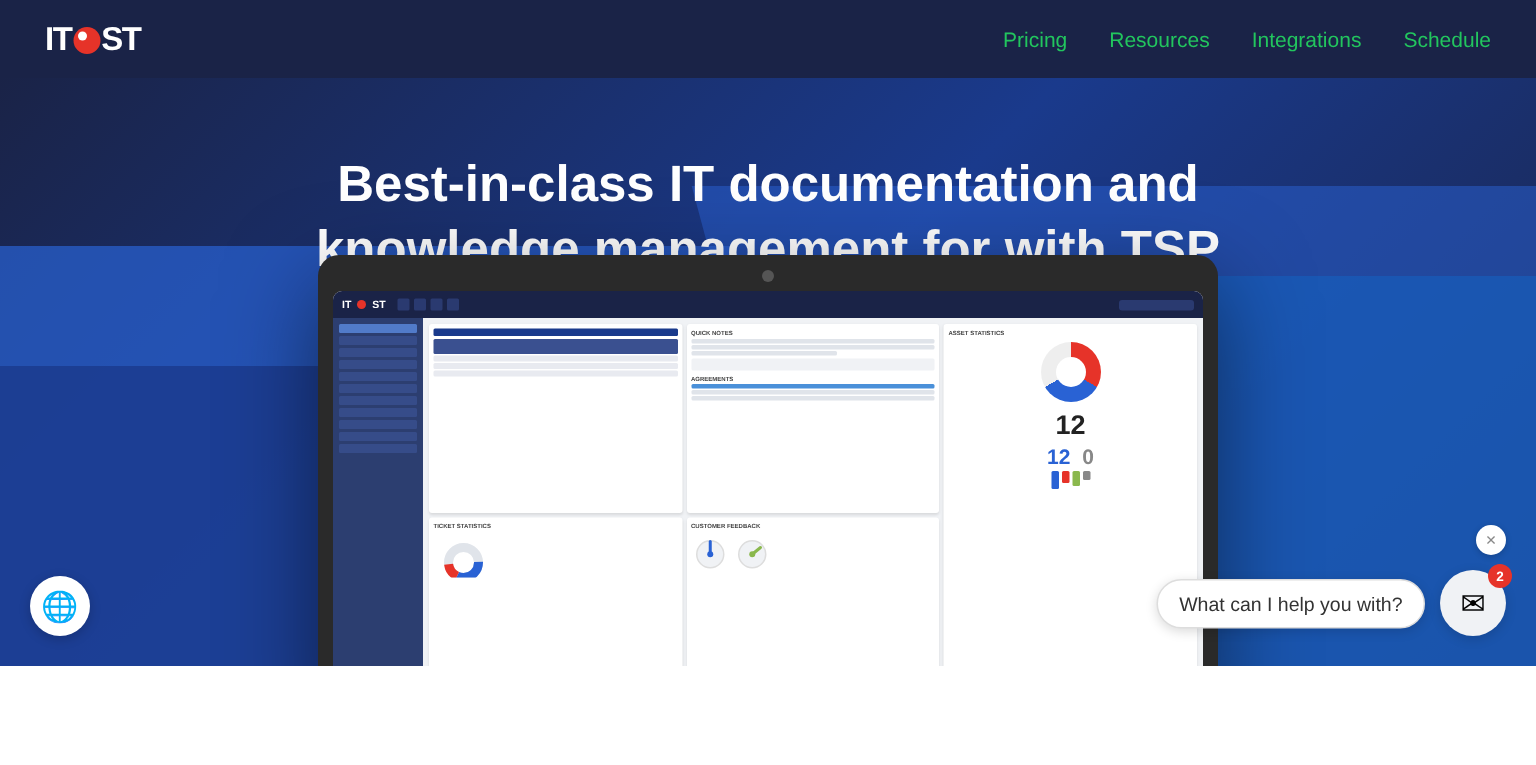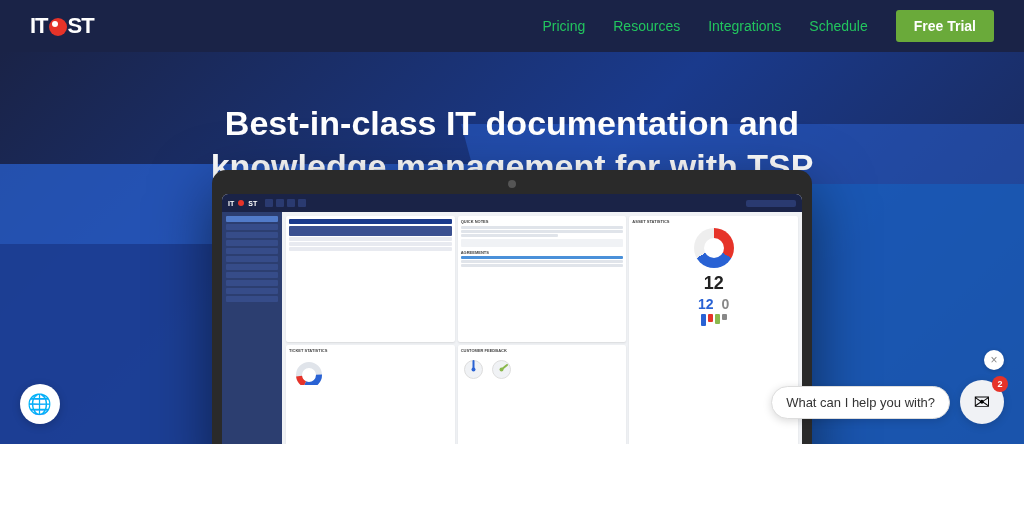--- a/index.html
+++ b/index.html
@@ -392,21 +392,20 @@
   <div class="logo-area">
     <span class="logo-text">
       <span class="it">IT</span><span class="logo-circle"></span><span class="boost">ST</span>
     </span>
   </div>
   <div class="nav-links">
     <a class="nav-link">Pricing</a>
     <a class="nav-link">Resources</a>
     <a class="nav-link">Integrations</a>
     <a class="nav-link">Schedule</a>
-    <button class="free-trial-btn">Free Trial</button>
   </div>
 </nav>
 
 <section class="hero">
   <div class="hero-diagonal-1"></div>
   <div class="hero-diagonal-2"></div>
 
   <div class="hero-content">
     <h1 class="hero-title">
       <span>Best-in-class IT documentation and</span><br>

